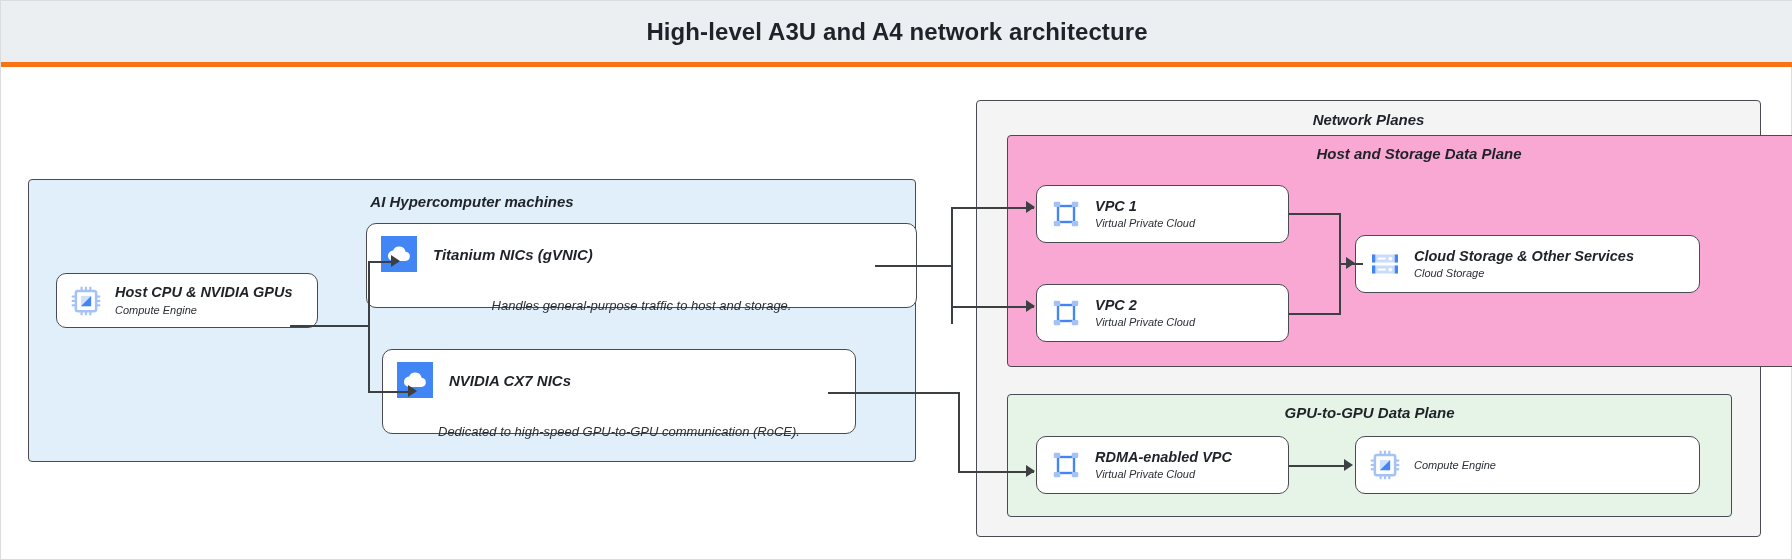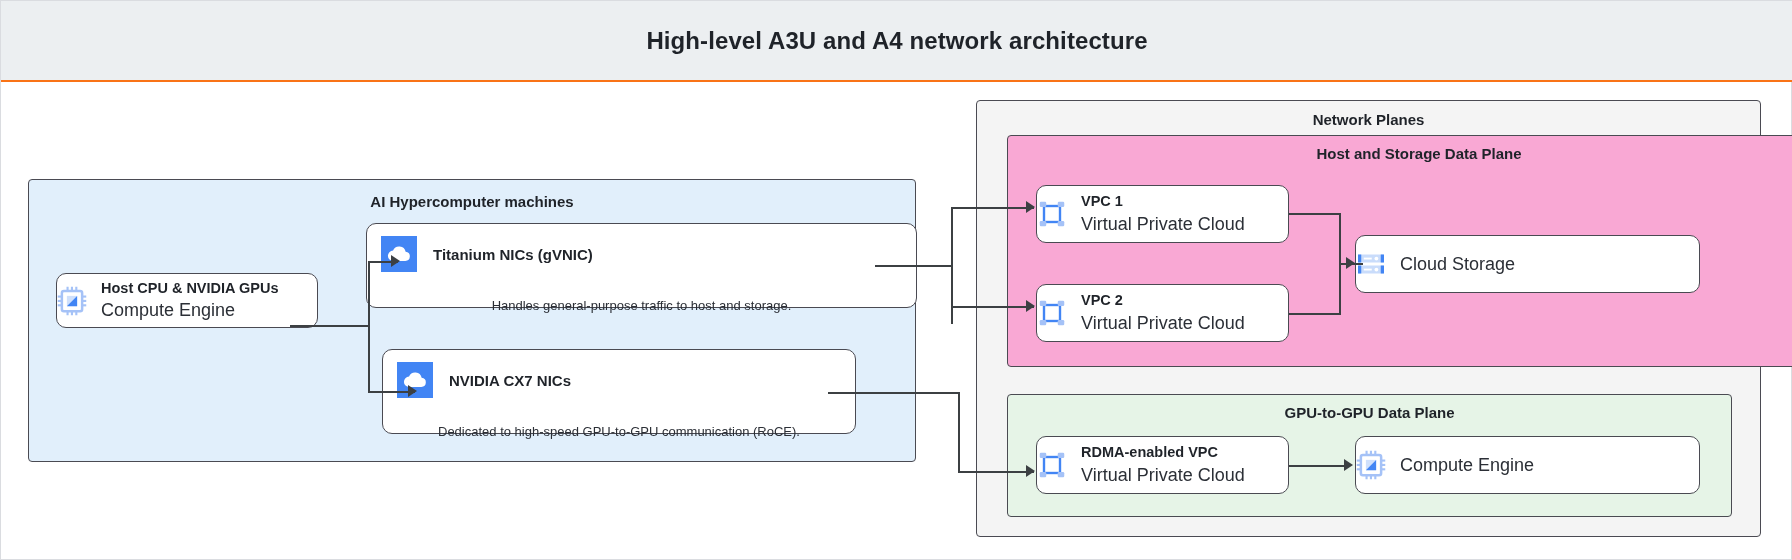--- a/index.html
+++ b/index.html
@@ -13,35 +13,36 @@
   #page {
     position: relative;
     width: 1792px; height: 560px;
     border: 1px solid #dadce0;
     background: #ffffff;
   }
 
   
   .titlebar {
     position: absolute; left: 0; top: 0;
-    width: 1792px; height: 81px;
+    width: 1792px; height: 66px;
     background: #eceff1;
-    border-bottom: 2px solid #f97316;
+    border-bottom: 5px solid #f97316;
     display: flex; align-items: center; justify-content: center;
   }
   .titlebar .title {
     font-size: 24px; font-weight: bold; color: #1f2329;
     letter-spacing: .1px;
   }
 
   
   .group {
     position: absolute;
     border: 1.6px solid #4a4a52;
     border-radius: 4px;
+    font-style: italic;
   }
   .group > .group-title {
     position: absolute; left: 0; right: 0; top: 10px;
     text-align: center;
     font-size: 15px; font-weight: bold; color: #1f2329;
   }
 
   #blue-group  { left: 27px;  top: 178px; width: 888px; height: 283px;
                  background: #e1effb; }
   #planes-group{ left: 975px; top: 99px;  width: 785px; height: 437px;
@@ -55,26 +56,26 @@
   #gpu-plane  .group-title { top: 9px; }
   #blue-group .group-title { top: 13px; font-size: 15px; }
 
   
   .node {
     position: absolute;
     background: #ffffff;
     border: 1.6px solid #4a4a52;
     border-radius: 10px;
     display: flex; align-items: center;
-    padding: 0 0;
+    padding: 0 14px;
     gap: 14px;
   }
   .node .node-texts { display: flex; flex-direction: column; justify-content: center; }
   .node .node-title { font-size: 14.5px; font-weight: bold; color: #1f2329; line-height: 1.35; white-space: nowrap; }
-  .node .node-sub   { font-size: 18px; font-weight: normal; color: #2b2f36; line-height: 1.35; white-space: nowrap; }
+  .node .node-sub   { font-size: 11px; font-weight: normal; color: #2b2f36; line-height: 1.35; white-space: nowrap; }
 
   
   .nic-card {
     position: absolute;
     background: #ffffff;
     border: 1.6px solid #4a4a52;
     border-radius: 10px;
     display: flex; flex-direction: column;
   }
   .nic-head { display: flex; align-items: center; gap: 16px; padding: 12px 14px 10px 14px; }
@@ -218,20 +219,21 @@
             <rect x="1.6" y="13.2" width="2.6" height="6.4" fill="#4285f4"></rect>
             <rect x="19.8" y="4.4" width="2.6" height="6.4" fill="#4285f4"></rect>
             <rect x="19.8" y="13.2" width="2.6" height="6.4" fill="#4285f4"></rect>
             <rect x="6.2" y="6.9" width="6.4" height="1.5" fill="#ffffff"></rect>
             <rect x="6.2" y="15.7" width="6.4" height="1.5" fill="#ffffff"></rect>
             <circle cx="16.3" cy="7.6" r="1.5" fill="#ffffff"></circle>
             <circle cx="16.3" cy="16.4" r="1.5" fill="#ffffff"></circle>
           </svg>
         </span>
         <span class="node-texts">
+          <span class="node-title">Cloud Storage &amp; Other Services</span>
           <span class="node-sub">Cloud Storage</span>
         </span>
       </div>
 
       <div class="wire h" style="left:281px; top:77px;  width:52px;"></div>
       <div class="wire h" style="left:281px; top:177px; width:52px;"></div>
       <div class="wire v" style="left:331px; top:77px; height:101px;"></div>
       <div class="wire h" style="left:331px; top:127px; width:24px;"></div>
       <div class="arrow" style="left:338px; top:121px;"></div>
     </div>

